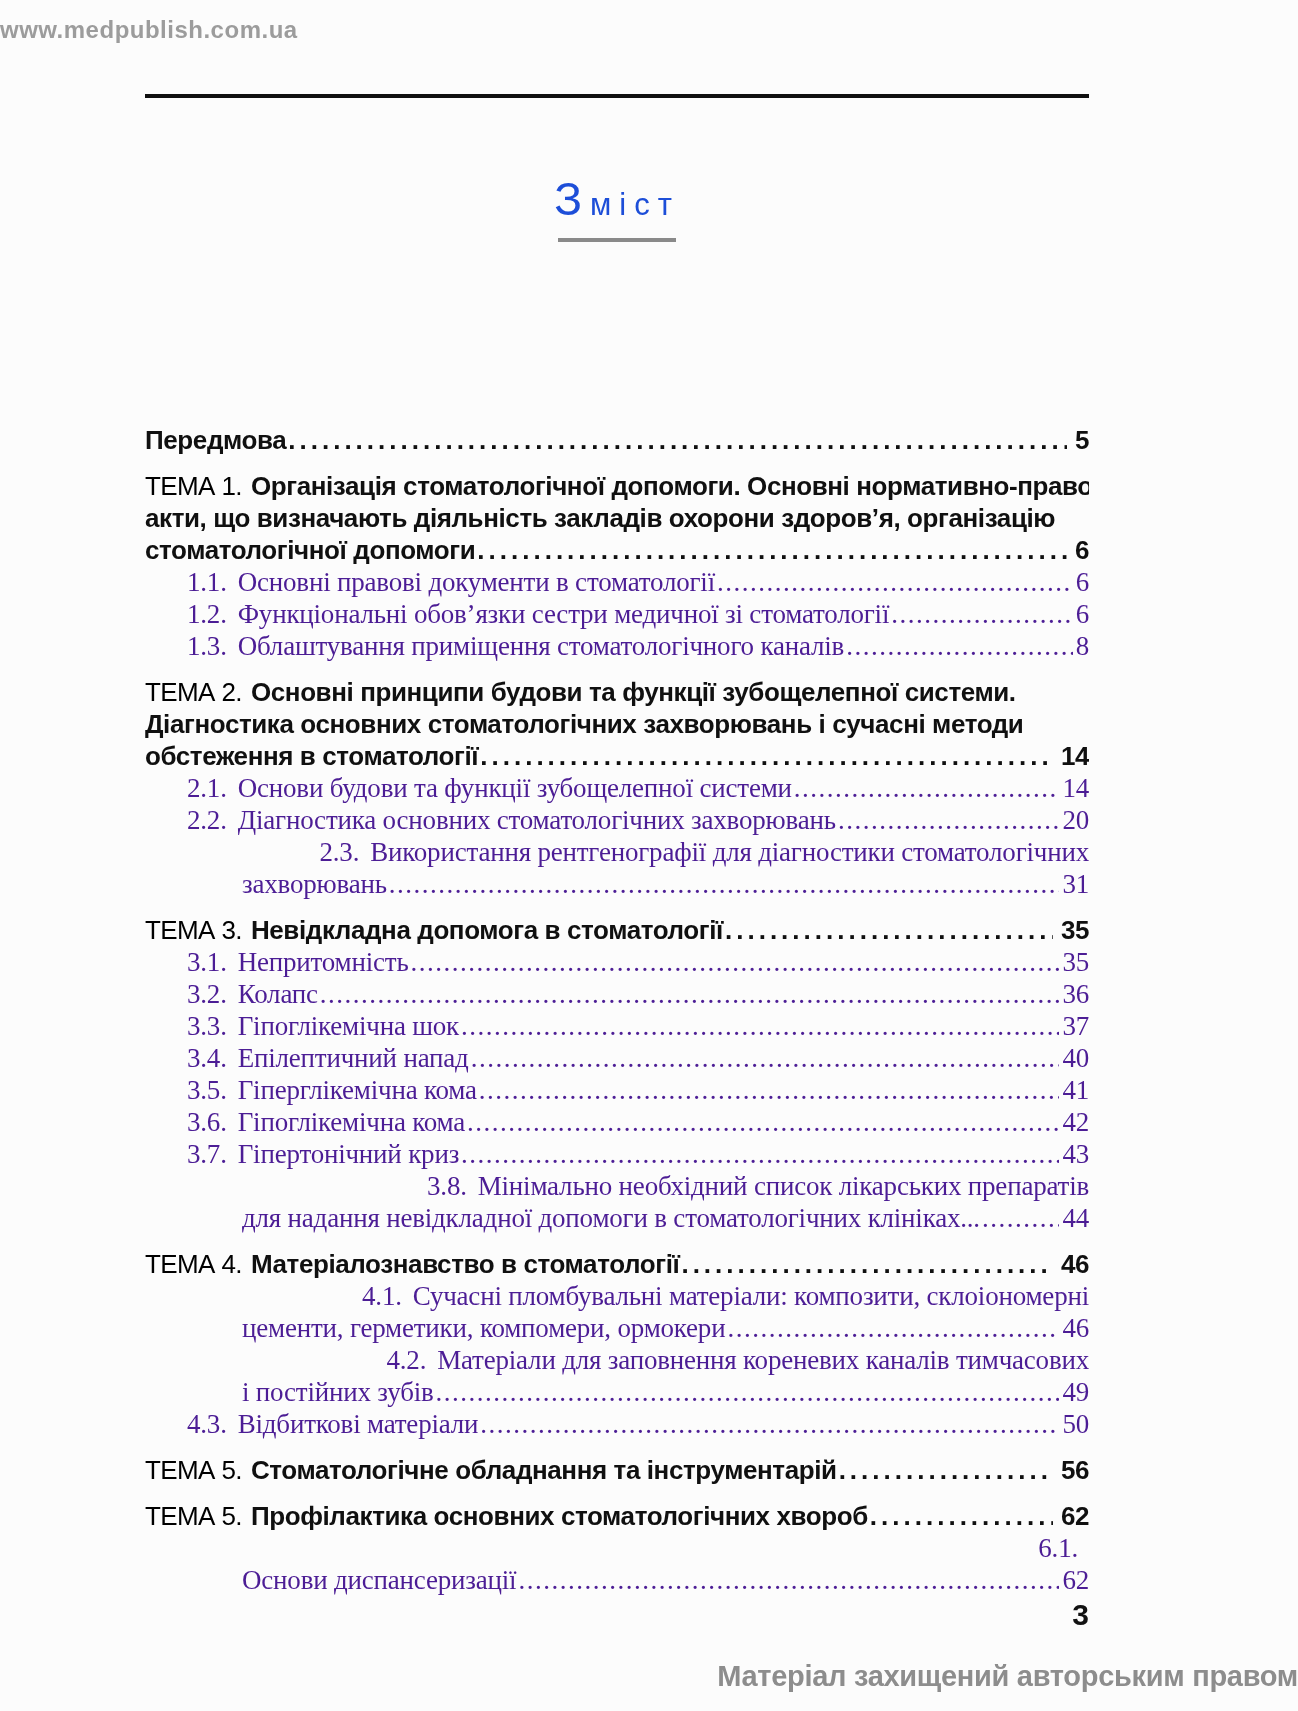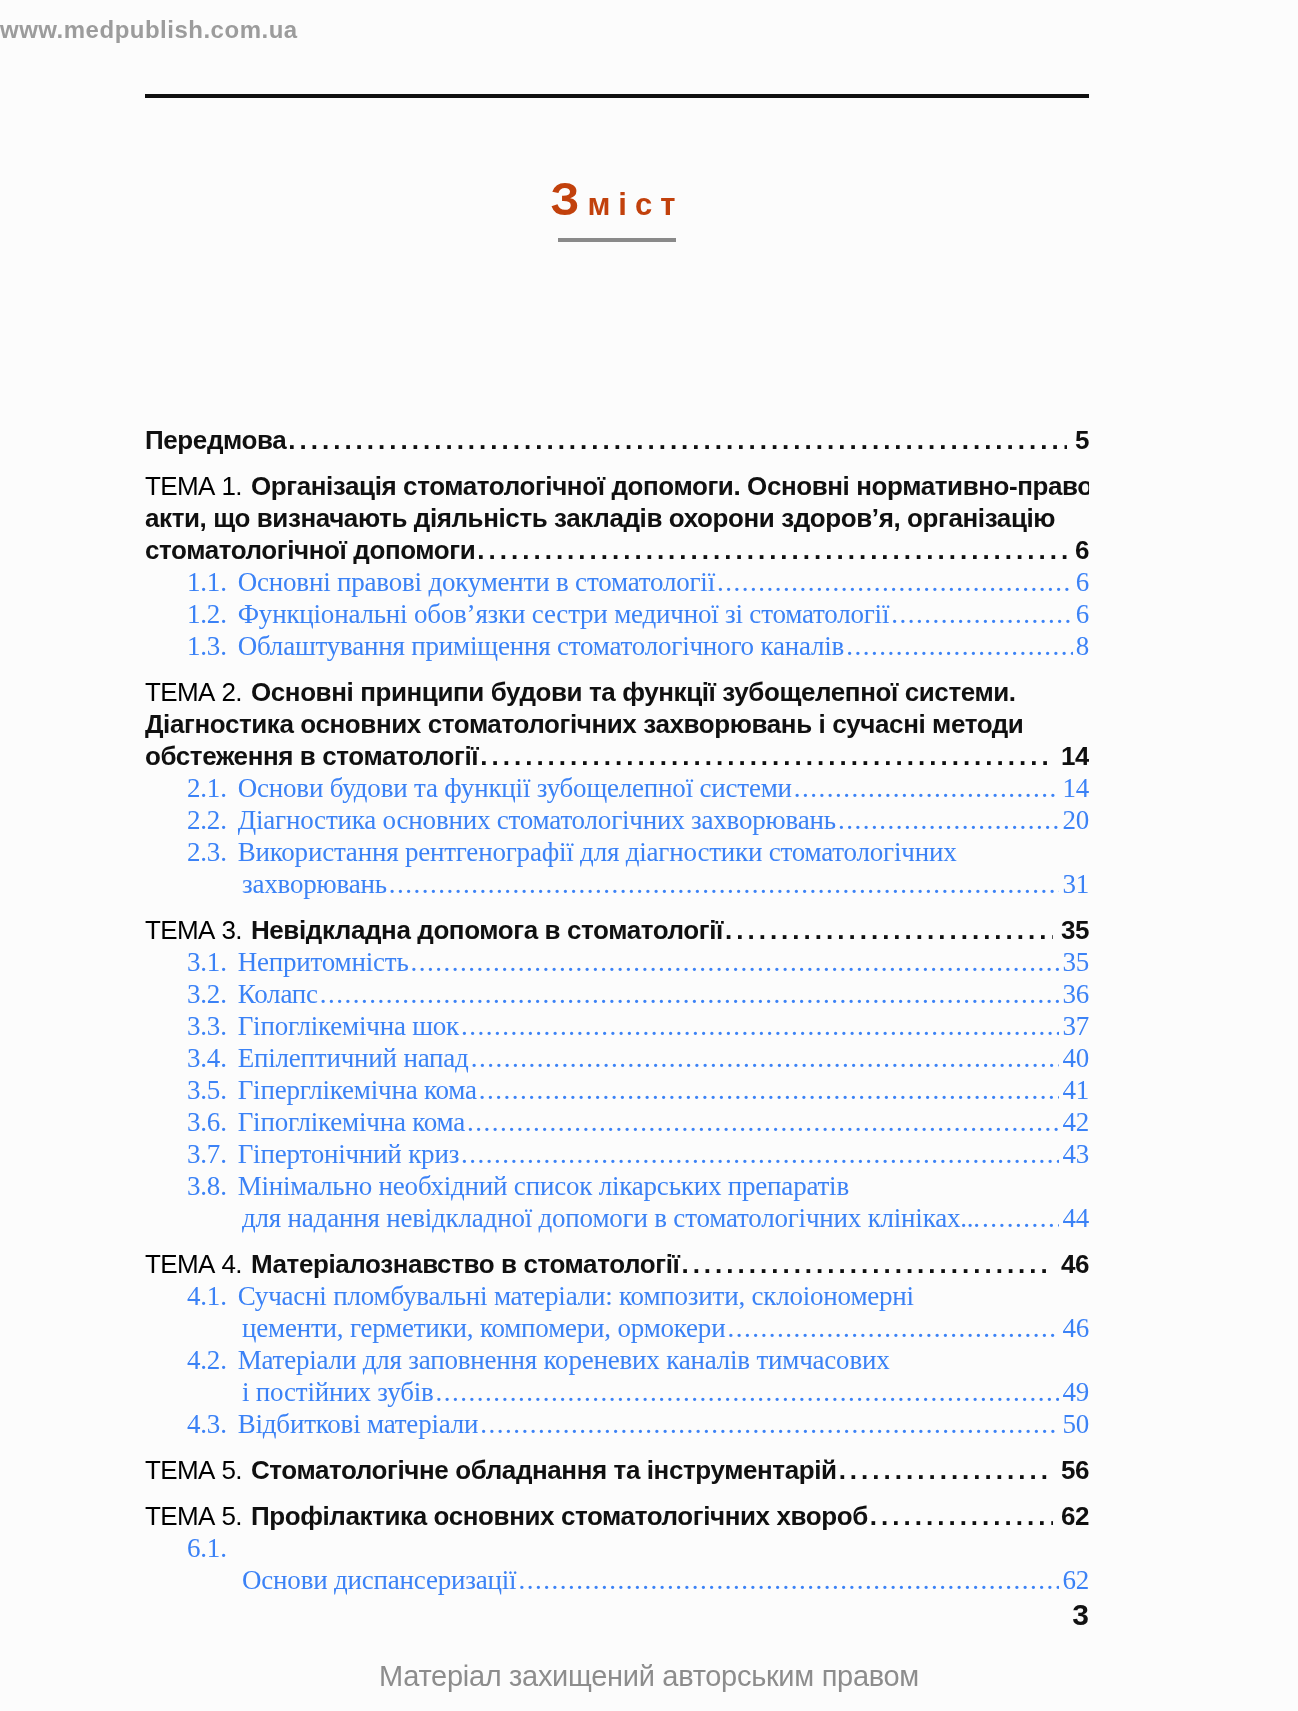--- a/index.html
+++ b/index.html
@@ -19,21 +19,21 @@
     font-size:24px;font-weight:700;color:#9c9c9c;letter-spacing:.5px;
   }
   .top-rule{
     position:absolute;top:94px;left:145px;width:944px;height:4px;
     background:#101010;
   }
 
   .title-wrap{
     position:absolute;top:172px;left:145px;width:944px;text-align:center;
   }
-  .title{font-weight:700;color:#c2410c;white-space:nowrap;text-align:right;}
+  .title{font-weight:400;color:#1d4ed8;white-space:nowrap;text-align:right;}
   .title-initial{font-size:46px;letter-spacing:8px;}
   .title-rest{font-size:31px;letter-spacing:8px;}
   .title-underline{
     width:118px;height:4px;background:#8a8a8a;margin:12px auto 0 auto;
   }
 
   .toc{
     position:absolute;top:424px;left:145px;width:944px;
   }
   .toc-row{
@@ -52,22 +52,23 @@
     font-weight:400;color:#000000;padding-right:9px;letter-spacing:-0.6px;
   }
   .row-bold .dot-leader::after{
     letter-spacing:4px;font-weight:700;
   }
   .row-bold .page-number{padding-left:8px;}
 
   
   .row-sub{
     font-family:"Liberation Serif","DejaVu Serif",serif;
-    font-size:27px;font-weight:400;color:#3b82f6;letter-spacing:-0.2px;
+    font-size:27px;font-weight:400;color:#4c1d95;letter-spacing:-0.2px;
     padding-left:42px;
+    justify-content:flex-end;
   }
   .row-sub .entry-number{padding-right:11px;}
   .row-sub.cont{padding-left:97px;}
   .row-sub .dot-leader::after{letter-spacing:1.5px;}
   .row-sub .page-number{padding-left:3px;}
 
   .entry-text{white-space:nowrap;}
   .dot-leader{
     flex:1 1 auto;overflow:hidden;white-space:nowrap;min-width:12px;
     margin-left:2px;
@@ -77,22 +78,22 @@
   }
   .page-number{flex:0 0 auto;}
 
   .folio{
     position:absolute;top:1598px;left:145px;width:944px;
     text-align:right;
     font-size:30px;font-weight:700;color:#121212;
   }
   .copyright{
     position:absolute;top:1660px;left:0;width:1298px;
-    text-align:center;
-    font-size:29px;font-weight:400;color:#8d8d8d;letter-spacing:-0.3px;
+    text-align:right;
+    font-size:29px;font-weight:700;color:#8d8d8d;letter-spacing:-0.3px;
   }
 </style>
 </head>
 <body>
 
 <div class="page">
 
   <div class="site-url">www.medpublish.com.ua</div>
 
   <div class="top-rule"></div>

